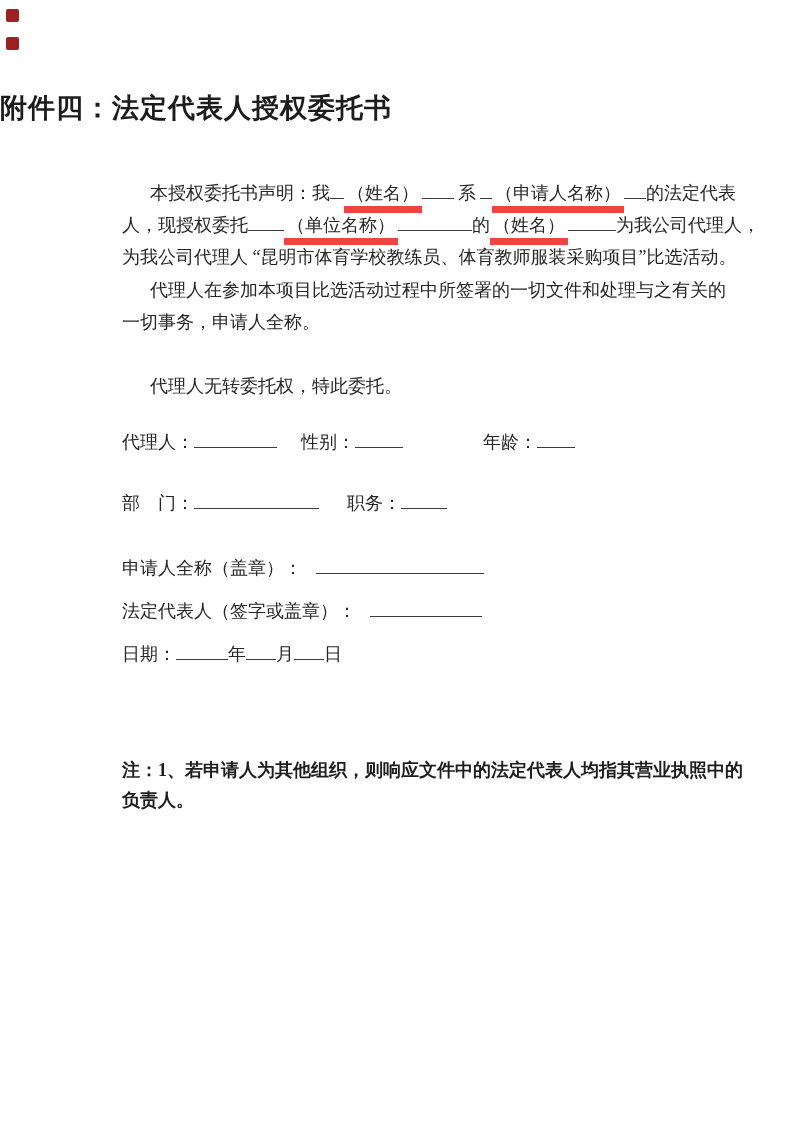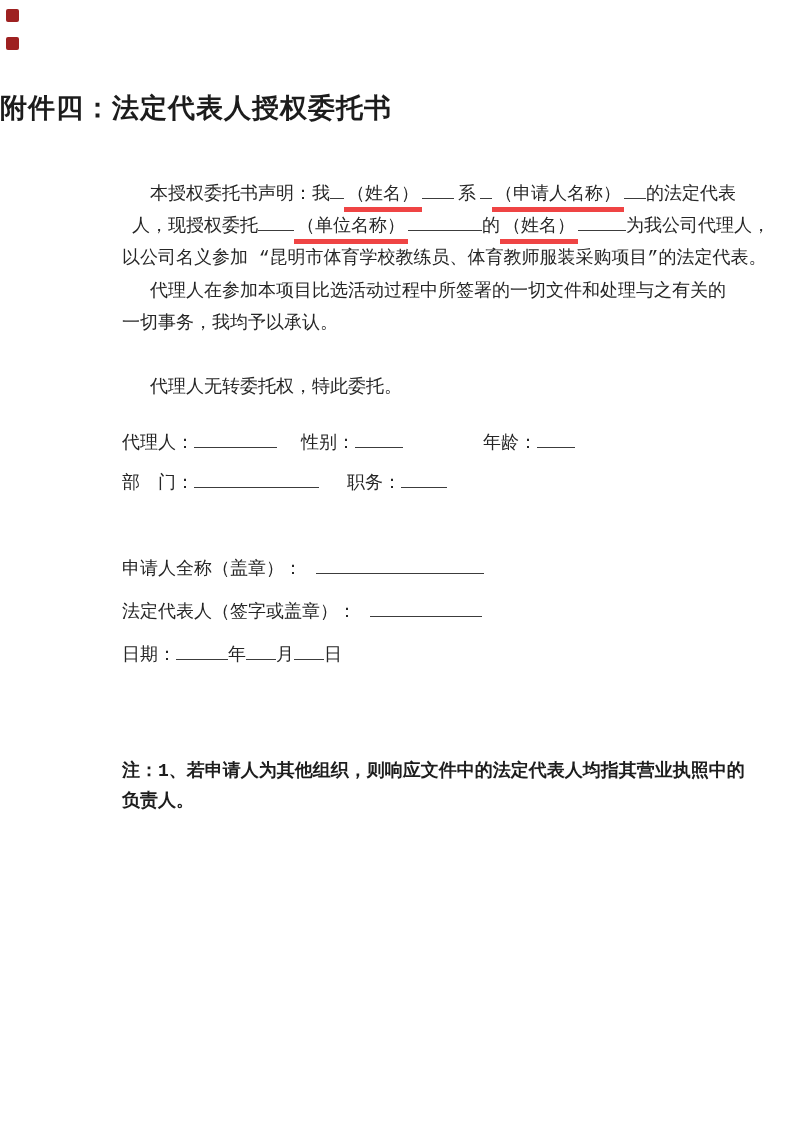--- a/index.html
+++ b/index.html
@@ -35,65 +35,65 @@
     position: absolute;
     left: 122px;
     height: 26px;
     font-size: 18px;
     line-height: 24px;
     white-space: nowrap;
     color: #262626;
   }
   .line.indent { left: 150px; }
   .line.bold { font-weight: bold; color: #1d1d1d; }
-  .run { display: inline-block; font-family: Liberation Mono, monospace; }
+  .run { display: inline-block; }
   .run.u {
-    border-bottom: 5px solid #ef4444;
+    border-bottom: 7px solid #ef4444;
     padding: 0 3px 1px 3px;
   }
   .blank {
     display: inline-block;
     height: 17px;
     border-bottom: 1px solid #3c3c3c;
     vertical-align: baseline;
   }
   .gap { display: inline-block; height: 17px; }
 
   
   .p1l1 { top: 181px; }
-  .p1l2 { top: 213px; margin-left: 10px; }
+  .p1l2 { top: 213px; }
   .p1l3 { top: 245px; }
   .p2l1 { top: 278px; }
   .p2l2 { top: 310px; }
   .p3   { top: 374px; }
   .f1   { top: 430px; }
-  .f2   { top: 470px; }
+  .f2   { top: 491px; }
   .s1   { top: 556px; text-align: center; }
   .s2   { top: 599px; }
   .s3   { top: 642px; }
   .n1   { top: 758px; text-align: center; }
   .n2   { top: 788px; }
   .n3   { top: 818px; left: 152px; }
 </style>
 </head>
 <body>
 
 <div class="page">
 
   <div class="red-mark m1" style="background: rgb(158, 33, 33);"></div>
   <div class="red-mark m2" style="background: rgb(158, 33, 33);"></div>
 
   <h1 class="title">附件四：法定代表人授权委托书</h1>
 
   <div class="line indent p1l1"><span class="run">本授权委托书声明：我</span><span class="blank" style="width: 14px;"></span><span class="run u">（姓名）</span><span class="blank" style="width: 32px;"></span><span class="gap" style="width: 4px;"></span><span class="run">系</span><span class="gap" style="width: 4px;"></span><span class="blank" style="width: 12px;"></span><span class="run u">（申请人名称）</span><span class="blank" style="width: 22px;"></span><span class="run">的法定代表</span></div>
   <div class="line p1l2"><span class="run">人，现授权委托</span><span class="blank" style="width: 36px;"></span><span class="run u">（单位名称）</span><span class="blank" style="width: 74px;"></span><span class="run">的</span><span class="run u">（姓名）</span><span class="blank" style="width: 48px;"></span><span class="run">为我公司代理人，</span></div>
-  <div class="line p1l3"><span class="run">以公司名义参加 “昆明市体育学校教练员、体育教师服装采购项目”的法定代表。</span></div>
+  <div class="line p1l3"><span class="run">为我公司代理人 “昆明市体育学校教练员、体育教师服装采购项目”比选活动。</span></div>
 
   <div class="line indent p2l1"><span class="run">代理人在参加本项目比选活动过程中所签署的一切文件和处理与之有关的</span></div>
-  <div class="line p2l2"><span class="run">一切事务，我均予以承认。</span></div>
+  <div class="line p2l2"><span class="run">一切事务，申请人全称。</span></div>
 
   <div class="line indent p3"><span class="run">代理人无转委托权，特此委托。</span></div>
 
   <div class="line f1"><span class="run">代理人：</span><span class="blank" style="width: 83px;"></span><span class="gap" style="width: 24px;"></span><span class="run">性别：</span><span class="blank" style="width: 48px;"></span><span class="gap" style="width: 80px;"></span><span class="run">年龄：</span><span class="blank" style="width: 38px;"></span></div>
   <div class="line f2"><span class="run">部　门：</span><span class="blank" style="width: 125px;"></span><span class="gap" style="width: 28px;"></span><span class="run">职务：</span><span class="blank" style="width: 46px;"></span></div>
 
   <div class="line s1"><span class="run">申请人全称（盖章）：</span><span class="gap" style="width: 14px;"></span><span class="blank" style="width: 168px;"></span></div>
   <div class="line s3"><span class="run">日期：</span><span class="blank" style="width: 52px;"></span><span class="run">年</span><span class="blank" style="width: 30px;"></span><span class="run">月</span><span class="blank" style="width: 30px;"></span><span class="run">日</span></div>
   <div class="line s2"><span class="run">法定代表人（签字或盖章）：</span><span class="gap" style="width: 14px;"></span><span class="blank" style="width: 112px;"></span></div>
 

